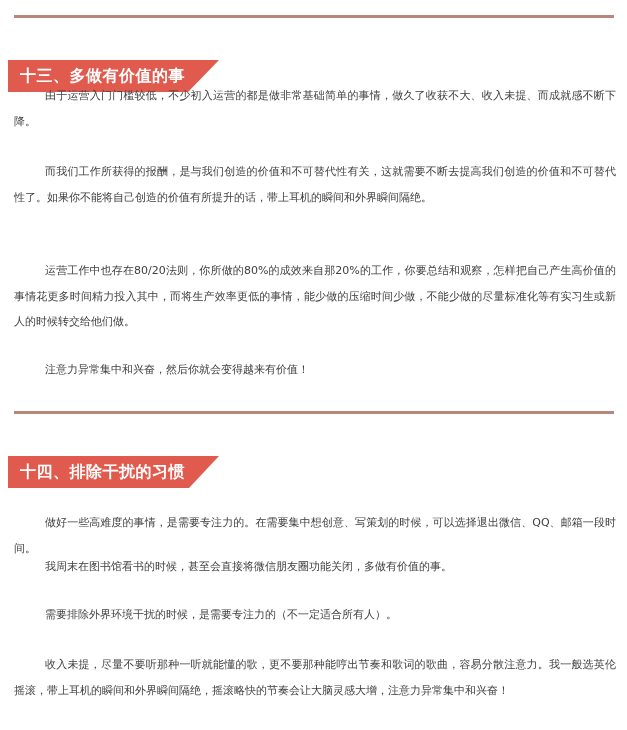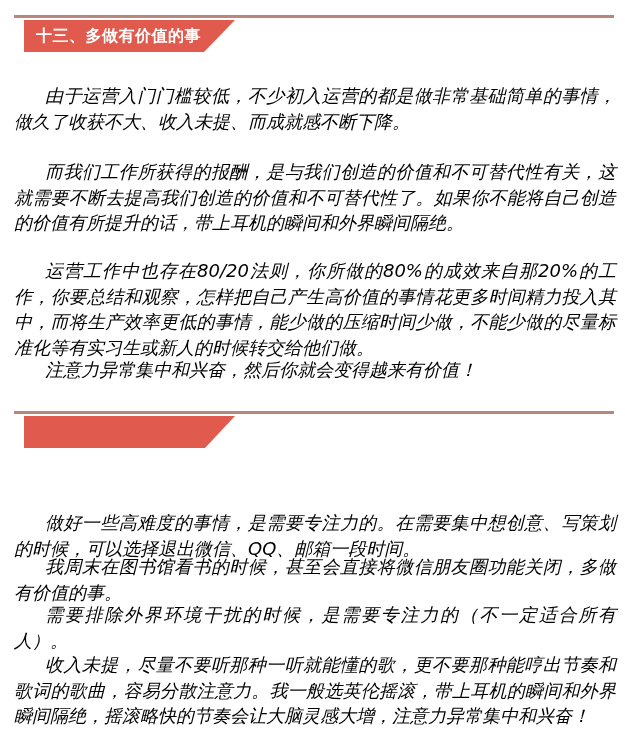--- a/index.html
+++ b/index.html
@@ -1,24 +1,24 @@
 <!DOCTYPE html>
 <html><head>
 <meta charset="utf-8">
 <style>
   html, body { margin:0; padding:0; background:#ffffff; }
   body { width:627px; height:730px; position:relative; overflow:hidden;
          font-family:"DejaVu Sans", "Liberation Sans", sans-serif; color:#333333; }
   .rule { position:absolute; left:14px; width:600px; height:3px; background:#b8877c; }
-  .banner { position:absolute; left:24px; height:45px; width:211px; }
+  .banner { position:absolute; left:8px; height:45px; width:211px;margin-top:40px; }
   .banner svg { position:absolute; left:0; top:0; }
   .banner-title { position:absolute; left:12px; top:0; height:32px; line-height:32px;
                   font-size:16px; font-weight:bold; color:#ffffff; white-space:nowrap; letter-spacing:0.5px; }
-  .para { position:absolute; left:14px; width:602px; font-size:18px; line-height:25.5px;
-          text-indent:31px; margin:0; text-align:justify; color:#000000;font-style:italic; }
+  .para { position:absolute; left:14px; width:602px; font-size:11px; line-height:25.5px;
+          text-indent:31px; margin:0; text-align:justify; color:#404040; }
 </style>
 </head>
 <body>
 
 <div>
   <div class="rule" style="top:15px;"></div>
   <div class="banner" style="top:20px;">
     <svg width="211" height="32" viewBox="0 0 211 32">
       <polygon points="0,0 211,0 180,32 0,32" fill="#e05a4e"></polygon>
     </svg>
@@ -29,18 +29,19 @@
   <p class="para" style="top:258px;">运营工作中也存在80/20法则，你所做的80%的成效来自那20%的工作，你要总结和观察，怎样把自己产生高价值的事情花更多时间精力投入其中，而将生产效率更低的事情，能少做的压缩时间少做，不能少做的尽量标准化等有实习生或新人的时候转交给他们做。</p>
   <p class="para" style="top:357px;">注意力异常集中和兴奋，然后你就会变得越来有价值！</p>
 </div>
 
 <div>
   <div class="rule" style="top:411px;"></div>
   <div class="banner" style="top:416px;">
     <svg width="211" height="32" viewBox="0 0 211 32">
       <polygon points="0,0 211,0 181,32 0,32" fill="#e05a4e"></polygon>
     </svg>
+    <span class="banner-title">十四、排除干扰的习惯</span>
   </div>
   <p class="para" style="top:479px;margin-top:31px;">做好一些高难度的事情，是需要专注力的。在需要集中想创意、写策划的时候，可以选择退出微信、QQ、邮箱一段时间。</p>
   <p class="para" style="top:554px;">我周末在图书馆看书的时候，甚至会直接将微信朋友圈功能关闭，多做有价值的事。</p>
   <p class="para" style="top:602px;">需要排除外界环境干扰的时候，是需要专注力的（不一定适合所有人）。</p>
   <p class="para" style="top:652px;">收入未提，尽量不要听那种一听就能懂的歌，更不要那种能哼出节奏和歌词的歌曲，容易分散注意力。我一般选英伦摇滚，带上耳机的瞬间和外界瞬间隔绝，摇滚略快的节奏会让大脑灵感大增，注意力异常集中和兴奋！</p>
 </div>
 
 </body></html>

